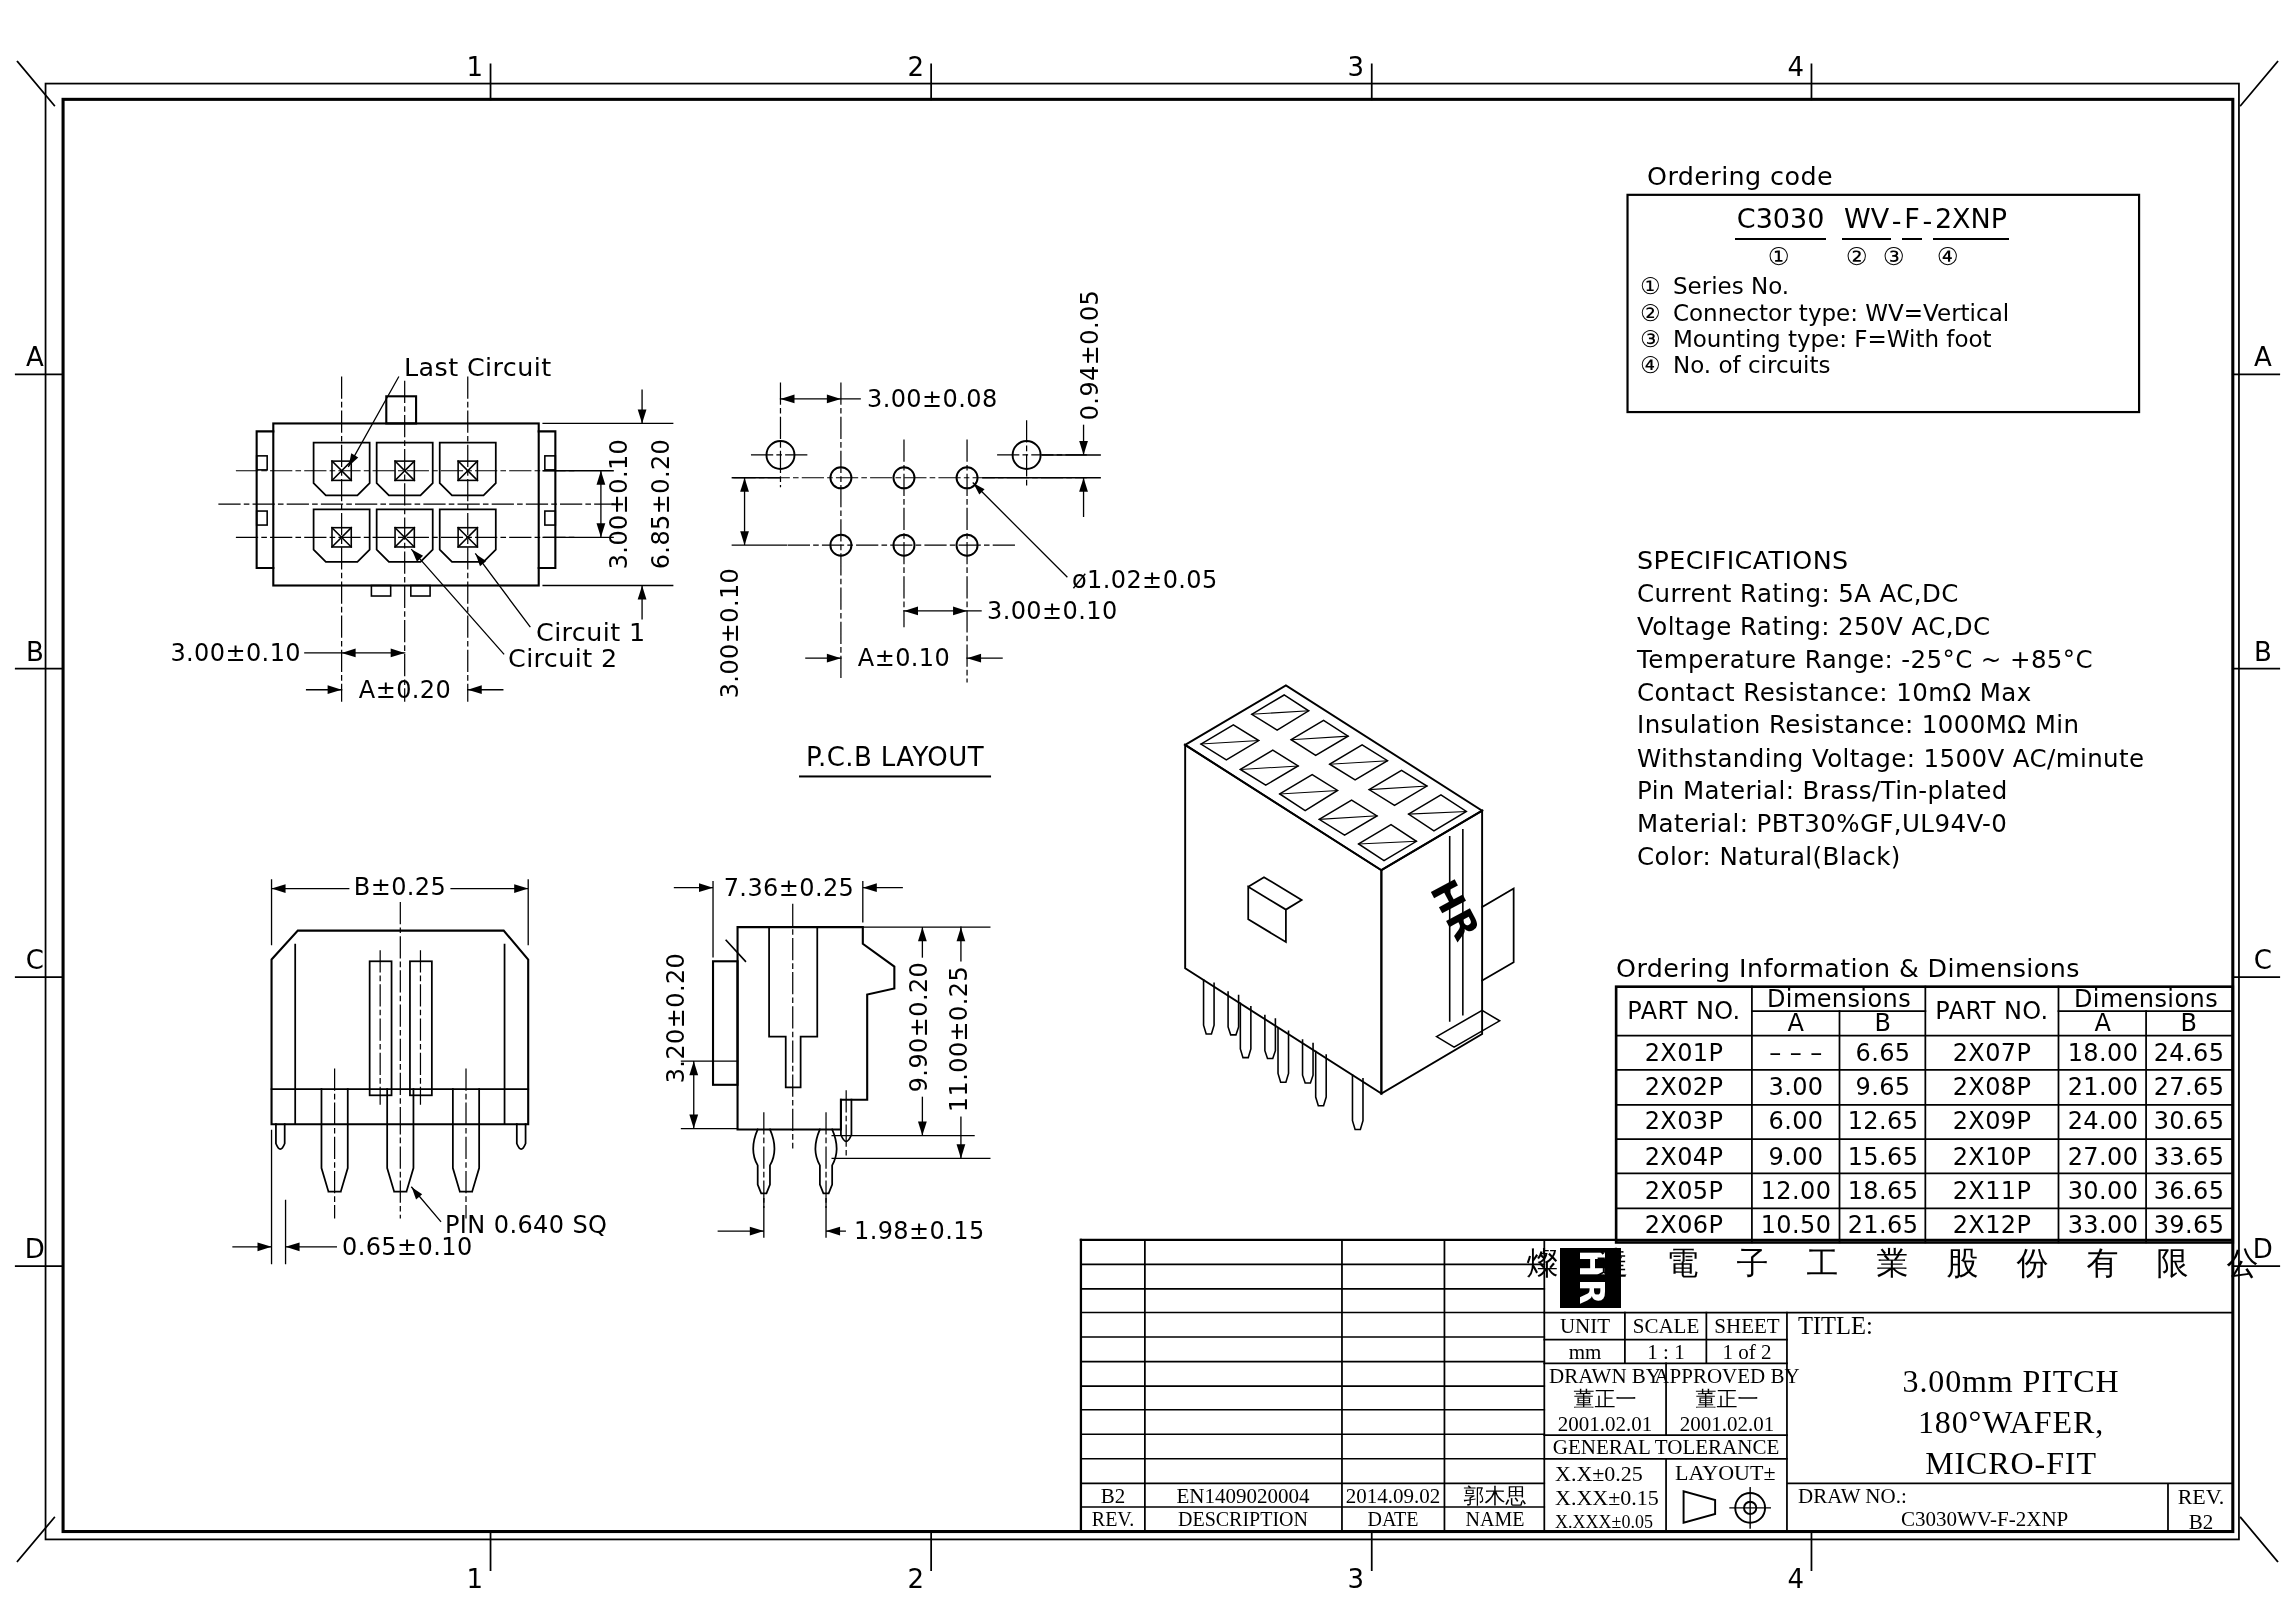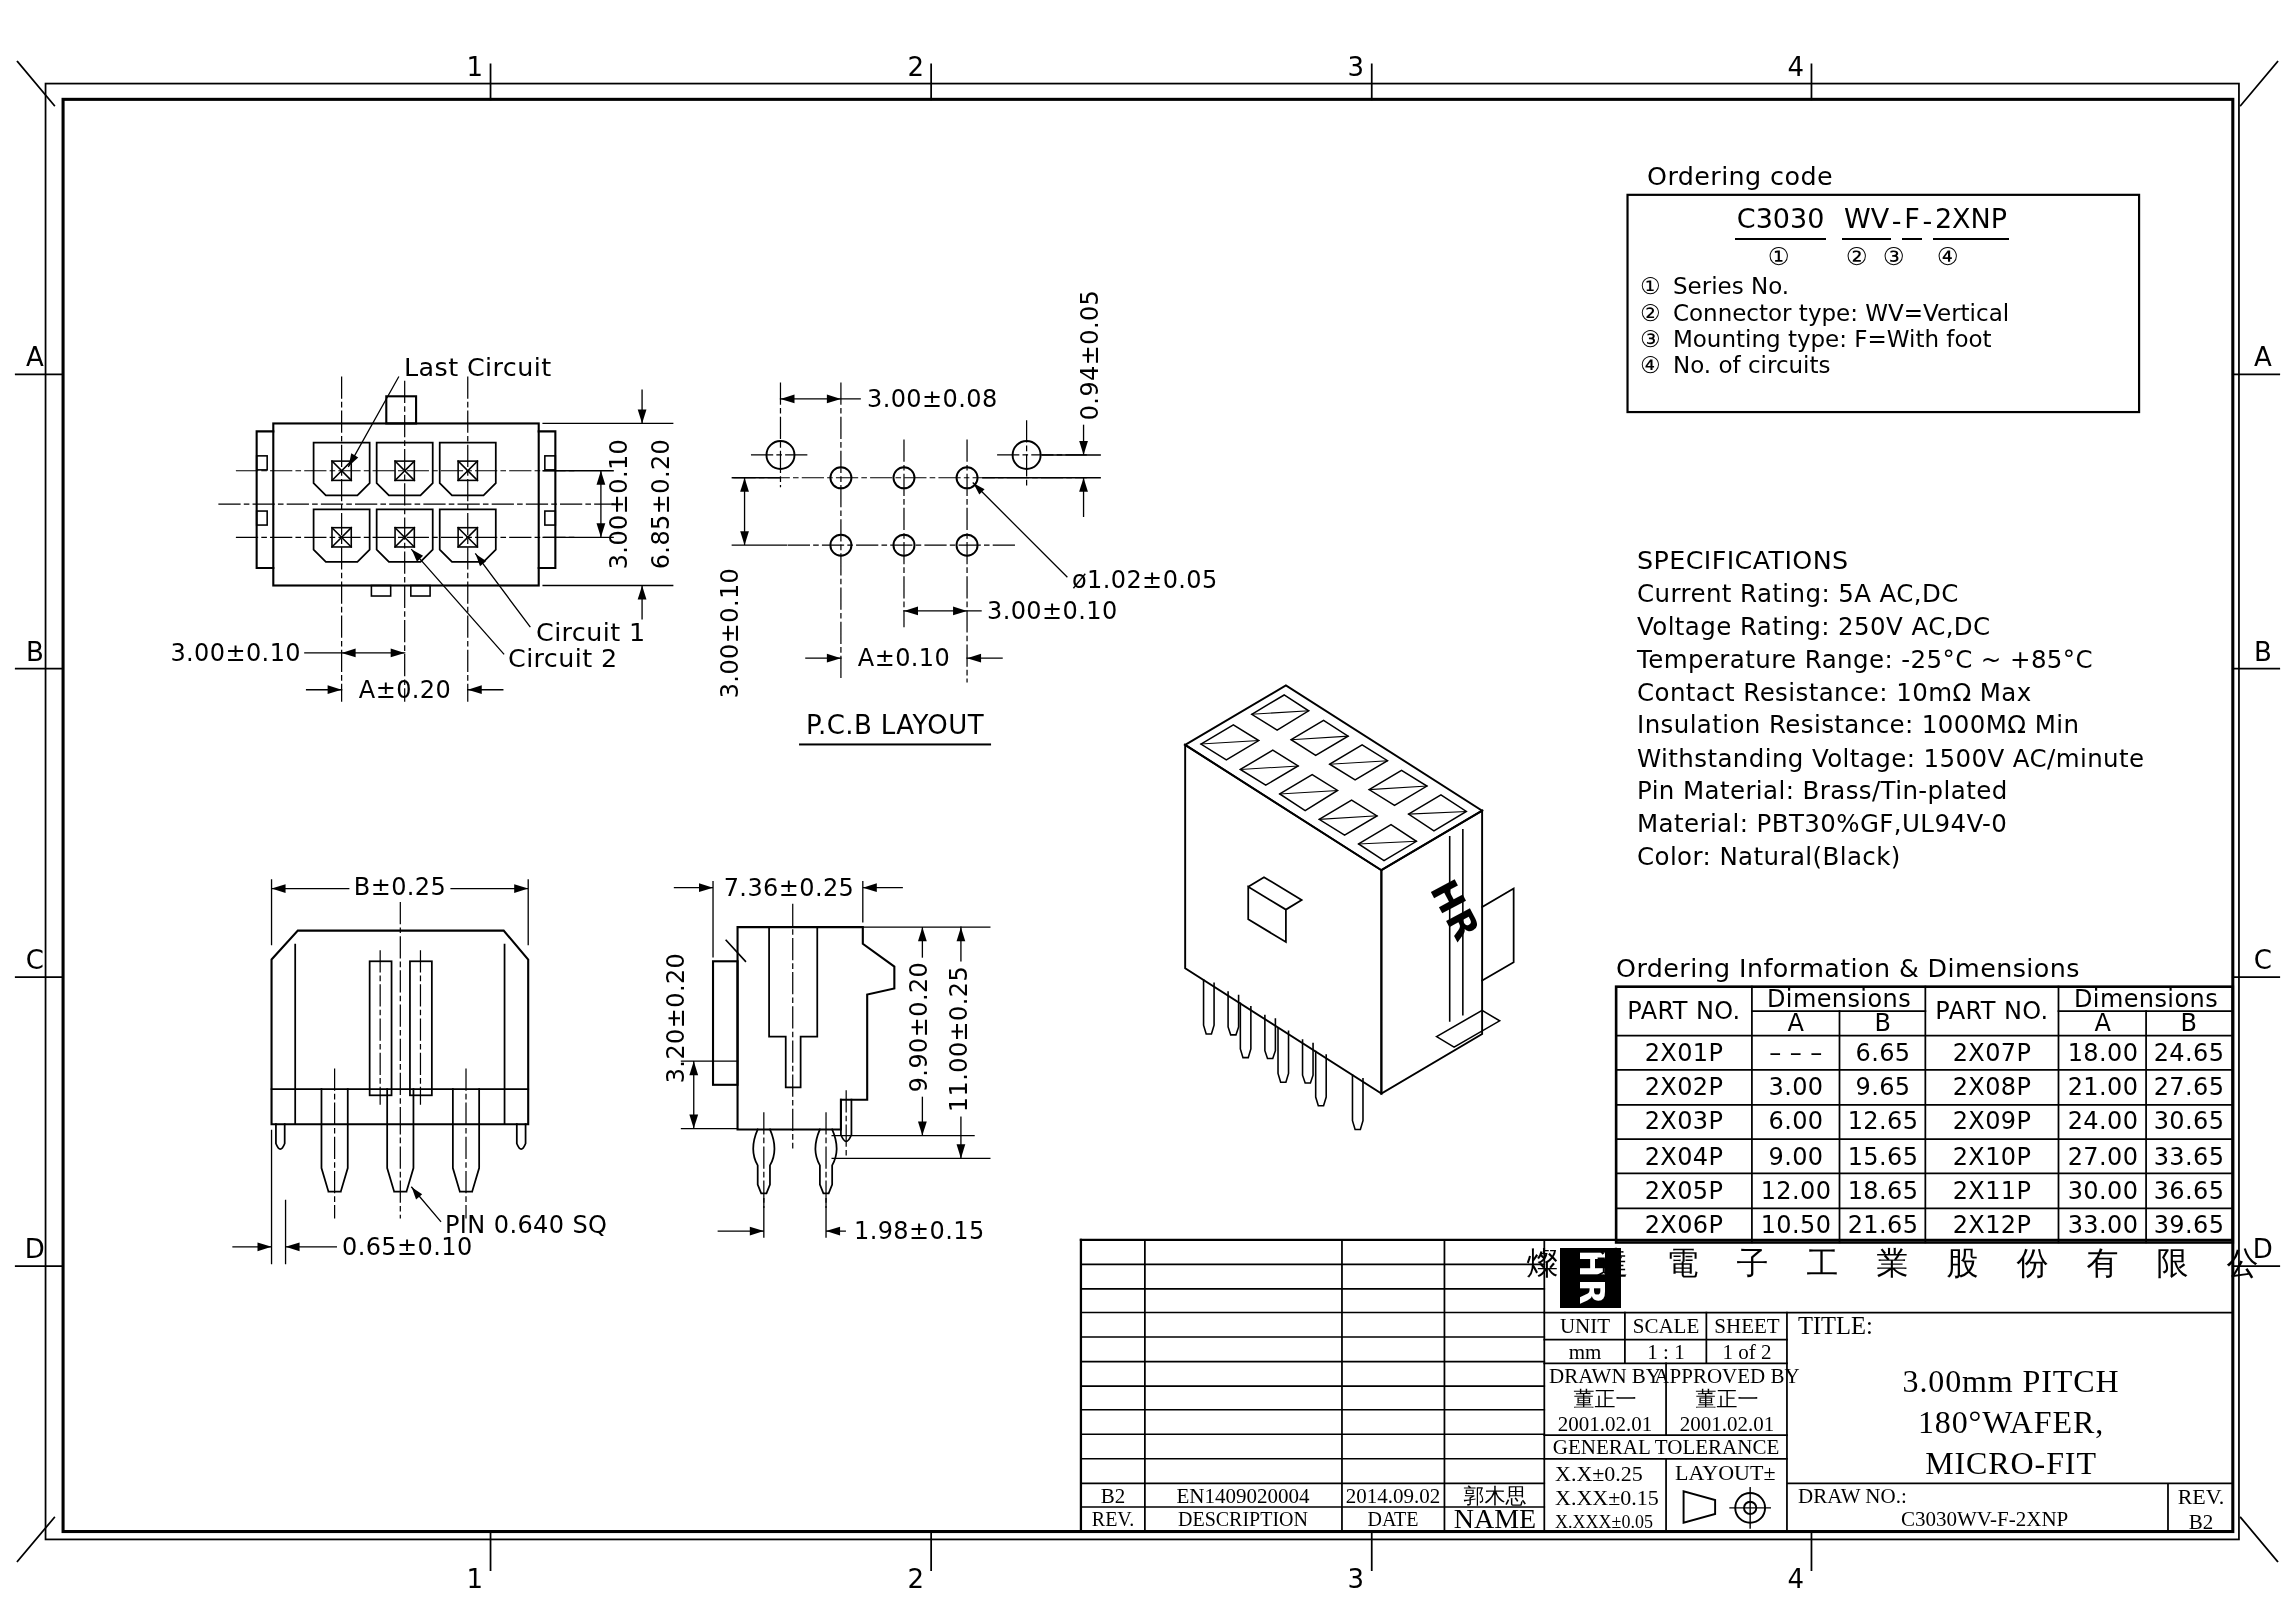--- a/index.html
+++ b/index.html
@@ -308,21 +308,21 @@
 <div class="t c" style="left:405px;top:690px">A±0.20</div>
 <div class="t v" style="left:619px;top:504px">3.00±0.10</div>
 <div class="t v" style="left:661px;top:504px">6.85±0.20</div>
 
 <div class="t l" style="left:867px;top:399px">3.00±0.08</div>
 <div class="t v bgw" style="left:1090px;top:355px">0.94±0.05</div>
 <div class="t l" style="left:1072px;top:580px">ø1.02±0.05</div>
 <div class="t l" style="left:987px;top:611px">3.00±0.10</div>
 <div class="t c" style="left:904px;top:658px">A±0.10</div>
 <div class="t v" style="left:730px;top:633px">3.00±0.10</div>
-<div class="t c pcb-title" style="left:895px;top:728px;transform:translate(-50%,-50%)">P.C.B LAYOUT</div>
+<div class="t c pcb-title" style="left:895px;top:760px;transform:translate(-50%,-50%)">P.C.B LAYOUT</div>
 
 <div class="t c bgw" style="left:400px;top:887px">B±0.25</div>
 <div class="t l" style="left:445px;top:1225px">PIN 0.640 SQ</div>
 <div class="t l" style="left:342px;top:1247px">0.65±0.10</div>
 
 <div class="t c bgw" style="left:789px;top:888px">7.36±0.25</div>
 <div class="t v" style="left:676px;top:1018px">3.20±0.20</div>
 <div class="t v bgw" style="left:919px;top:1027px">9.90±0.20</div>
 <div class="t v bgw" style="left:959px;top:1039px">11.00±0.25</div>
 <div class="t l" style="left:854px;top:1231px">1.98±0.15</div>
@@ -419,21 +419,21 @@
 <div class="t c" style="left:2103px;top:1225px">33.00</div>
 <div class="t c" style="left:2189px;top:1225px">39.65</div>
 
 <div class="t c ser" style="left:1113px;top:1496px;font-size:21px">B2</div>
 <div class="t c ser" style="left:1243px;top:1496px;font-size:21px">EN1409020004</div>
 <div class="t c ser" style="left:1393px;top:1496px;font-size:21px">2014.09.02</div>
 <div class="t c ser" style="left:1495px;top:1496px;font-size:21px">郭木思</div>
 <div class="t c ser" style="left:1113px;top:1519px;font-size:20px">REV.</div>
 <div class="t c ser" style="left:1243px;top:1519px;font-size:20px">DESCRIPTION</div>
 <div class="t c ser" style="left:1393px;top:1519px;font-size:20px">DATE</div>
-<div class="t c ser" style="left:1495px;top:1519px;font-size:28px">NAME</div>
+<div class="t c ser" style="left:1495px;top:1519px;font-size:20px">NAME</div>
 
 <div class="logo-box" style="left:1560px;top:1248px;width:61px;height:60px">
   <span>HR</span>
 </div>
 <div class="t c ser cn" style="left:1935px;top:1263px">燦 達 電 子 工 業 股 份 有 限 公 司</div>
 
 <div class="t c ser f26" style="left:1585px;top:1326px">UNIT</div>
 <div class="t c ser f26" style="left:1666px;top:1326px">SCALE</div>
 <div class="t c ser f26" style="left:1747px;top:1326px">SHEET</div>
 <div class="t c ser f26" style="left:1585px;top:1352px">mm</div>

